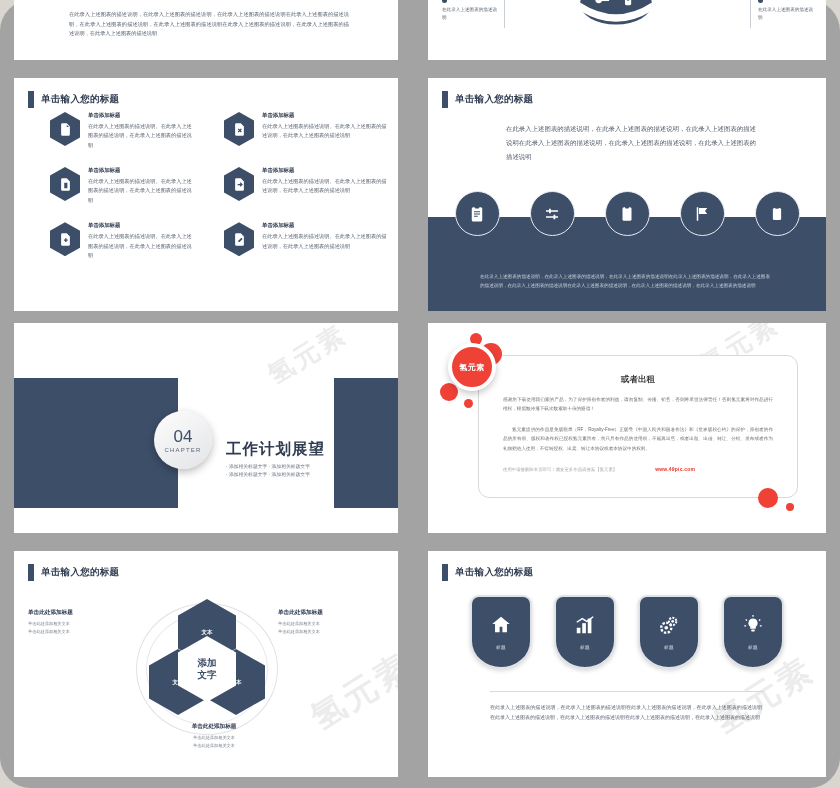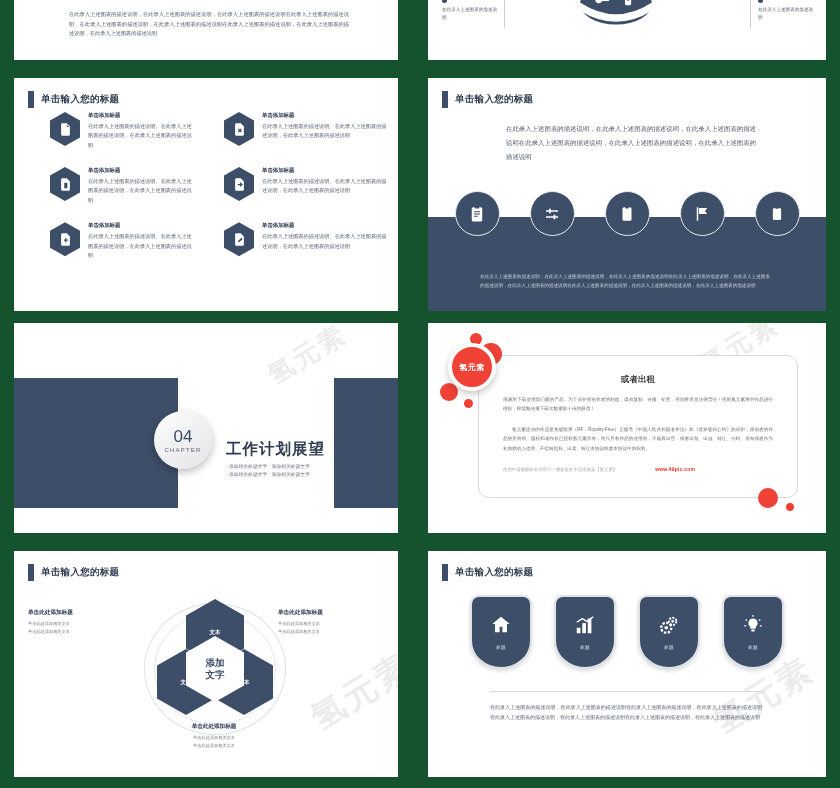--- a/index.html
+++ b/index.html
@@ -5,21 +5,22 @@
   * { box-sizing: border-box; margin: 0; padding: 0; }
   html, body {
     width: 840px; height: 788px;
     background: #d9d5cf;
     font-family: "Liberation Sans", "DejaVu Sans", sans-serif;
     overflow: hidden;
   }
   .grid {
     position: relative;
     width: 840px; height: 788px;
-    background: #14532d;
+    background: #a3a3a3;
+    border-radius: 31px;
   }
   .slide {
     position: absolute;
     background: #ffffff;
     overflow: hidden;
   }
   
   .col-l { left: 14px;  width: 384px; }
   .col-r { left: 428px; width: 398px; }
   .row-0 { top: -120px; height: 180px; }
@@ -116,21 +117,21 @@
   .dot-r { position: absolute; border-radius: 50%; background: #ef4136; }
   .logo-badge {
     position: absolute; left: 20px; top: 20px; width: 48px; height: 48px; border-radius: 50%;
     background: #ef4136; border: 4px solid #fff;
     box-shadow: 0 3px 7px rgba(0,0,0,.22);
     display: flex; align-items: center; justify-content: center;
     color: #fff; font-size: 8px; font-weight: 700; letter-spacing: .5px;
   }
 
   
-  .tri { position: absolute; left: 112px; top: 38px; width: 178px; height: 160px; }
+  .tri { position: absolute; left: 104px; top: 38px; width: 178px; height: 160px; }
   .rings { position: absolute; left: 18px; top: 14px; width: 142px; height: 132px;
            border: 1px solid #e0e2e6; border-radius: 50%; }
   .rings:after { content:''; position:absolute; left:9px; top:9px; right:9px; bottom:9px;
            border: 1px solid #e6e8ec; border-radius: 50%; }
   .hx {
     position: absolute; background: #3d4e68;
     clip-path: polygon(50% 0%, 100% 25%, 100% 75%, 50% 100%, 0% 75%, 0% 25%);
     display: flex; align-items: center; justify-content: center;
     color: #fff; font-size: 5.5px; font-weight: 700;
   }

